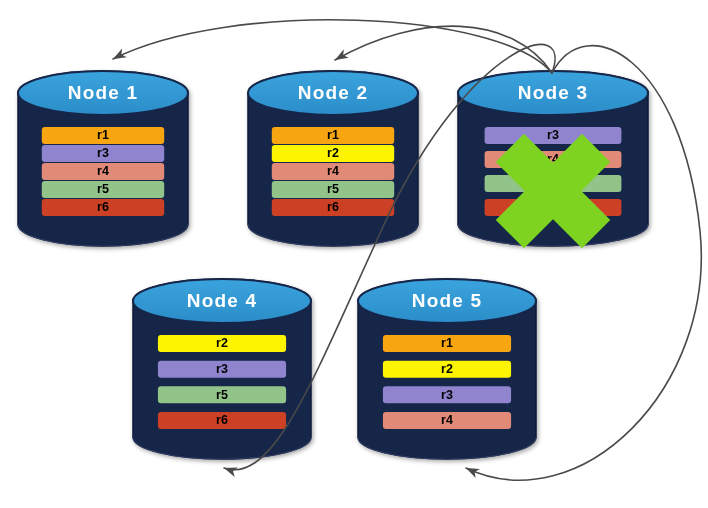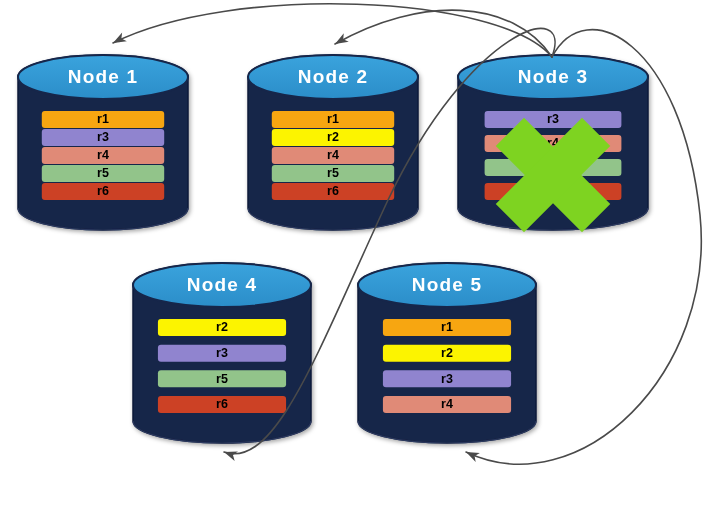--- a/index.html
+++ b/index.html
@@ -9,21 +9,21 @@
   }
   body {
     width: 708px;
     height: 508px;
     position: relative;
     overflow: hidden;
     font-family: "Liberation Sans", sans-serif;
   }
   #diagram-root {
     position: absolute;
-    left: 0; top: 0;
+    left: 0; top: 16px;
     width: 708px;
     height: 452px;
   }
   #diagram-svg {
     position: absolute;
     left: 0; top: 0;
     width: 708px;
     height: 508px;
   }
   .node-label {

